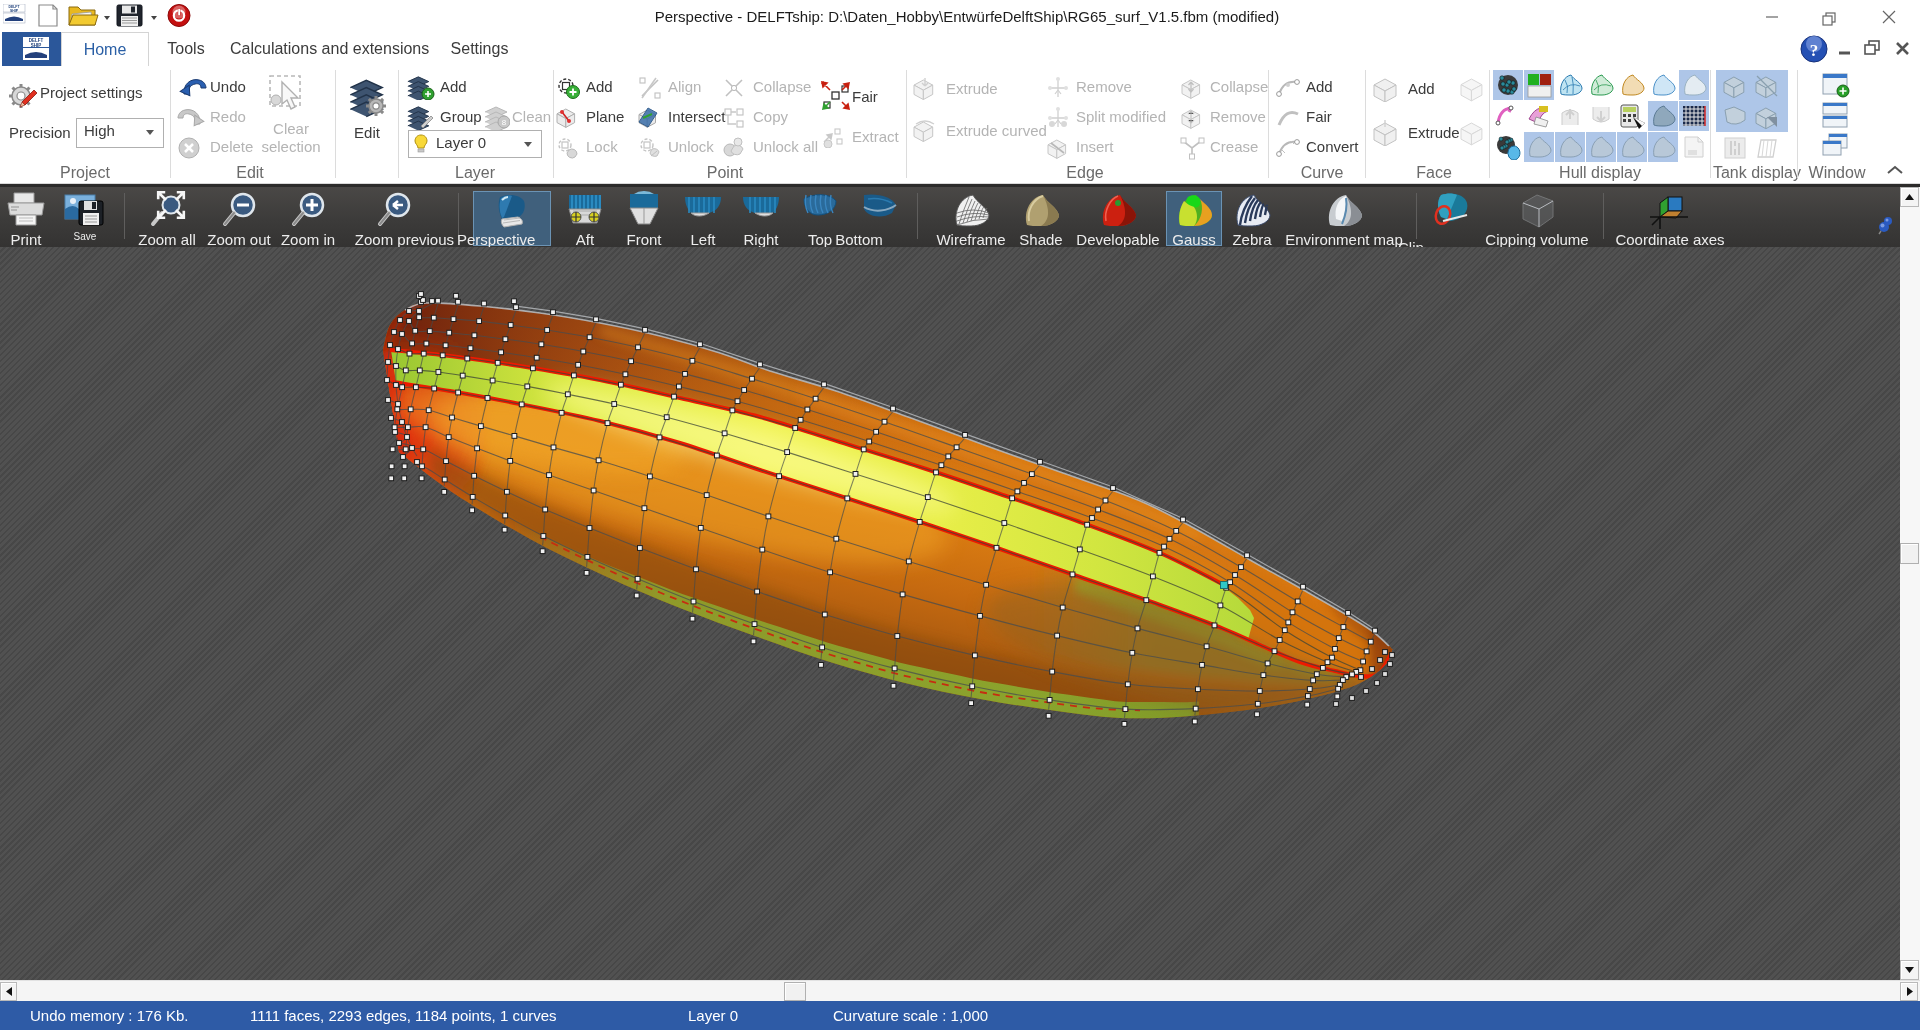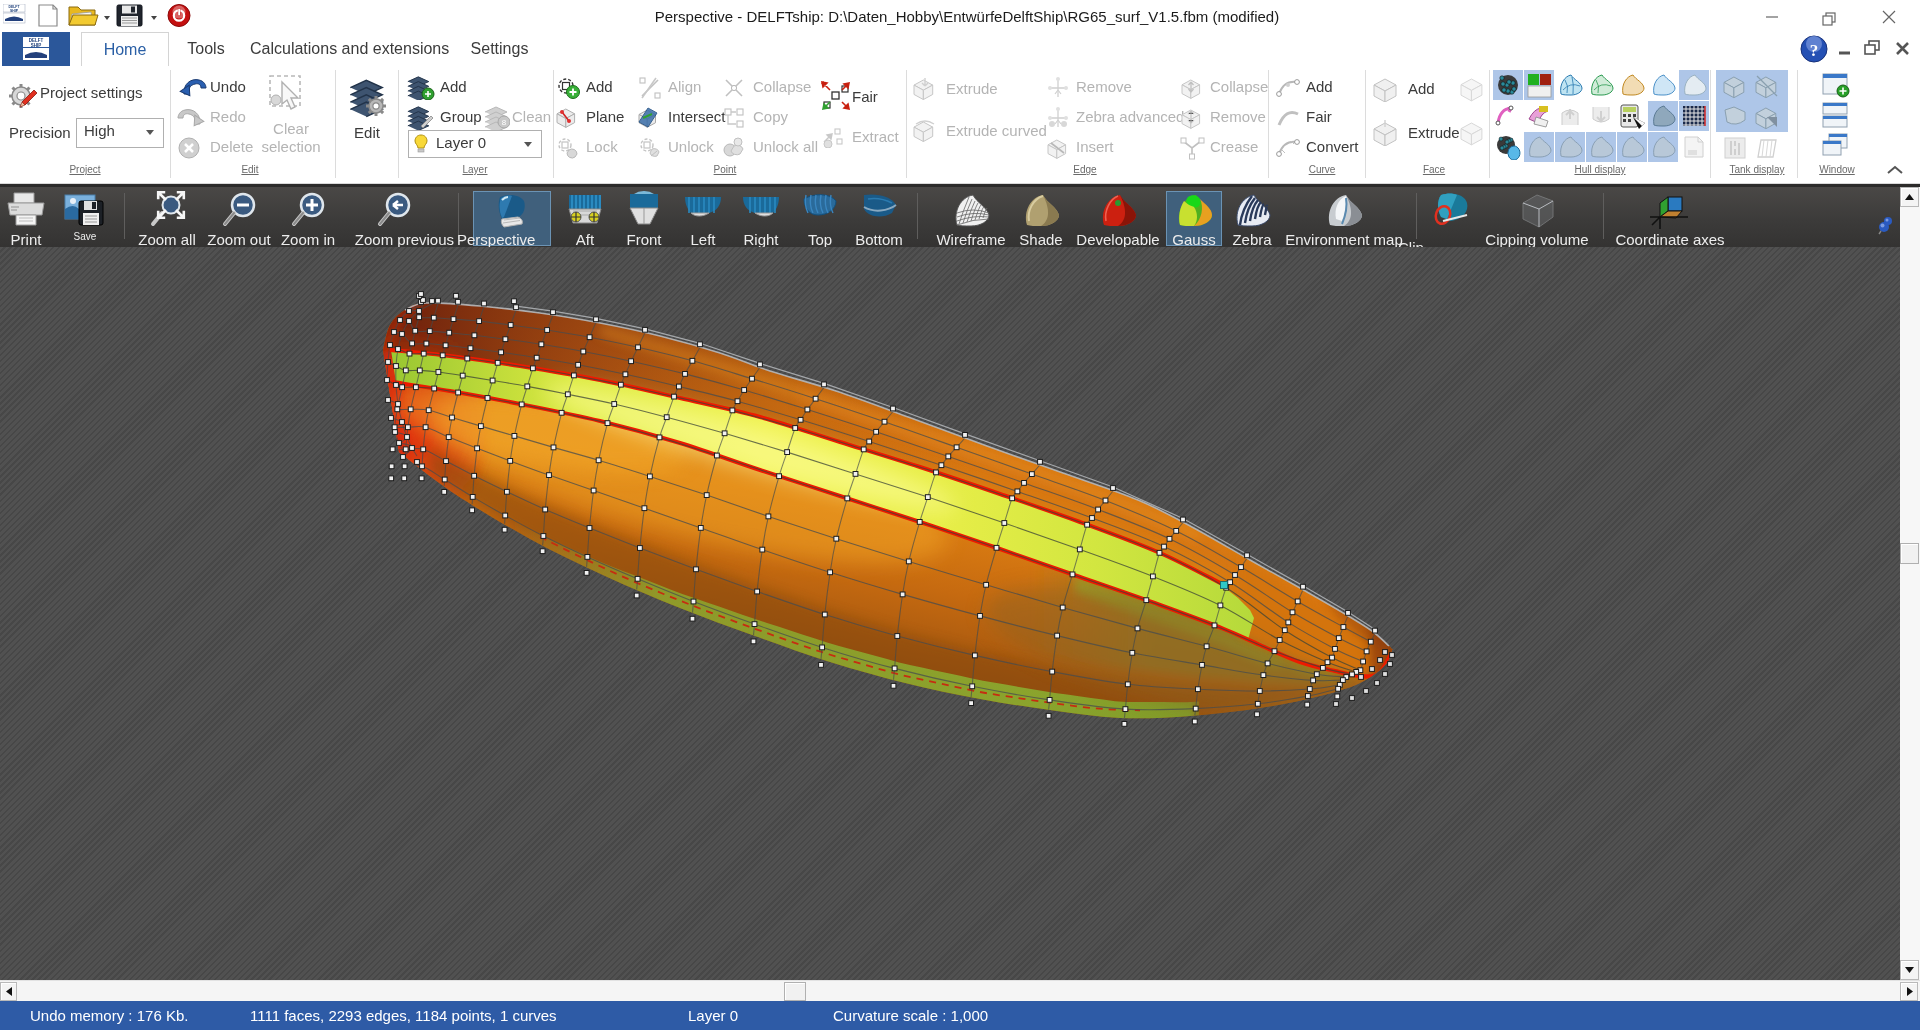--- a/index.html
+++ b/index.html
@@ -6,26 +6,26 @@
 html,body { width:1920px; height:1030px; overflow:hidden; }
 body { font-family:"Liberation Sans", sans-serif; }
 #app { position:relative; width:1920px; height:1030px; background:#fff; }
 .abs { position:absolute; }
 
 #titlebar { position:absolute; left:0; top:0; width:1920px; height:32px; background:#ffffff; }
 #title-text { position:absolute; left:7px; top:8px; width:1920px; text-align:center; font-size:15px; color:#1b1b1b; }
 
 #tabrow { position:absolute; left:0; top:32px; width:1920px; height:34px; background:#ffffff; }
 #appbtn { position:absolute; left:2px; top:0; width:68px; height:34px; background:#2b579a; }
-.tab { position:absolute; top:0; height:34px; line-height:33px; font-size:16px; color:#3b3b3b; text-align:center; white-space:nowrap;margin-left:20px; }
+.tab { position:absolute; top:0; height:34px; line-height:33px; font-size:16px; color:#3b3b3b; text-align:center; white-space:nowrap; }
 .tab.active { color:#2a5fa5; background:#fff; border:1px solid #d4d4d4; border-bottom:none; }
 
 #ribbon { position:absolute; left:0; top:66px; width:1920px; height:118px; background:#ffffff; border-bottom:1px solid #d9d9d9; }
 .vsep { position:absolute; top:4px; height:108px; width:1px; background:#dcdcdc; }
-.glabel { position:absolute; top:98px; height:18px; font-size:10px; color:#6a6a6a; text-align:center;text-decoration:underline; }
+.glabel { position:absolute; top:98px; height:18px; font-size:16px; color:#6a6a6a; text-align:center; }
 .rtext { position:absolute; font-size:15px; color:#3b3b3b; white-space:nowrap; }
 .rtext.dis { color:#b4b4b4; }
 
 #toolbar { position:absolute; left:0; top:184px; width:1920px; height:63px; border-top:3px solid #2c2b2a;
   background:linear-gradient(#4a4846,#3c3b3a 55%, #343332); }
 
 #viewport { position:absolute; left:0; top:247px; width:1900px; height:733px;
   background:repeating-linear-gradient(135deg,#515151 0px,#515151 2.6px,#474747 2.6px,#474747 4.3px); }
 
 #vscroll { position:absolute; left:1900px; top:187px; width:20px; height:793px; background:#f7f7f7; }
@@ -317,21 +317,21 @@
 <div class="rtext dis" style="left:1076px;top:12px">Remove</div>
 <svg class="abs" style="left:1046px;top:40px" width="25" height="24" viewBox="0 0 25 24">
         <path d="M12,3 v18 M4,12 h16" stroke="#d0d0d0" stroke-width="1.3"></path>
         <circle cx="12" cy="3" r="2" fill="#e0e0e0"></circle>
         <circle cx="4" cy="12" r="2" fill="#e0e0e0"></circle>
         <circle cx="20" cy="12" r="2" fill="#e0e0e0"></circle>
         <path d="M12,14 l-3,4 M12,14 l3,4" stroke="#d0d0d0" stroke-width="1.2"></path>
         <circle cx="6" cy="18" r="3" fill="#d8d8d8"></circle>
         <circle cx="18" cy="18" r="3" fill="#d8d8d8"></circle>
       </svg>
-<div class="rtext dis" style="left:1076px;top:42px">Zebra advanced</div>
+<div class="rtext dis" style="left:1076px;top:42px">Split modified</div>
 <svg class="abs" style="left:1046px;top:70px" width="25" height="24" viewBox="0 0 25 24">
         <path d="M2,8.8 l8.8,-4.8 l8.8,4.8 l-8.8,4.8 Z" fill="#f2f2f2" stroke="#c6c6c6" stroke-width="1"></path>
         <path d="M2,8.8 l8.8,4.8 l0,8.8 l-8.8,-4.8 Z" fill="#f2f2f2" stroke="#c6c6c6" stroke-width="1"></path>
         <path d="M10.8,13.6 l8.8,-4.8 l0,8.8 l-8.8,4.8 Z" fill="#f2f2f2" stroke="#c6c6c6" stroke-width="1"></path>
         <path d="M5,7 L18,17" stroke="#b8b8b8" stroke-width="1.6"></path>
       </svg>
 <div class="rtext dis" style="left:1076px;top:72px">Insert</div>
 <svg class="abs" style="left:1180px;top:10px" width="25" height="24" viewBox="0 0 25 24">
         <path d="M2,8.8 l8.8,-4.8 l8.8,4.8 l-8.8,4.8 Z" fill="#f2f2f2" stroke="#c6c6c6" stroke-width="1"></path>
         <path d="M2,8.8 l8.8,4.8 l0,8.8 l-8.8,-4.8 Z" fill="#f2f2f2" stroke="#c6c6c6" stroke-width="1"></path>
@@ -700,21 +700,21 @@
           <path d="M28,4 q-2,10 2,18"></path>
           <path d="M33,4 q-2,10 2,18"></path>
         </g>
       </svg>
 <div class="abs" style="left:765px;top:44px;width:110px;text-align:center;font-size:15px;color:#ededed">Top</div>
 <svg class="abs" style="left:858px;top:4px" width="44" height="40" viewBox="0 0 44 40">
         <path d="M6,4 C20,2 34,6 38,14 L34,22 C24,28 10,26 6,18 Z" fill="#1a5a88"></path>
 <path d="M38,14 C30,20 16,22 6,16" stroke="#88a8c0" stroke-width="2" fill="none"></path>
 <path d="M10,8 q12,-2 24,4" stroke="#2a7ab0" stroke-width="1.6" fill="none"></path>
       </svg>
-<div class="abs" style="left:824px;top:44px;width:110px;text-align:center;font-size:15px;color:#ededed">Bottom</div>
+<div class="abs" style="left:804px;top:44px;width:110px;text-align:center;font-size:15px;color:#ededed">Bottom</div>
 <div class="abs" style="left:917px;top:6px;width:1px;height:46px;background:#5f5e5d"></div>
 <svg class="abs" style="left:949px;top:4px" width="44" height="40" viewBox="0 0 44 40">
         <path d="M8,34 C4,20 12,6 24,4 C28,12 38,16 40,24 C40,30 32,35 22,35 C16,35 11,35 8,34 Z" fill="#f0f0f0" stroke="#555" stroke-width="1"></path>
         <g stroke="#666" stroke-width="0.8" fill="none">
           <path d="M10,33 Q14,20 20,6"></path>
           <path d="M14,32 Q18,19 23,8"></path>
           <path d="M18,31 Q22,18 26,10"></path>
           <path d="M22,30 Q26,17 29,12"></path>
           <path d="M26,29 Q30,16 32,14"></path>
           <path d="M30,28 Q34,15 35,16"></path>

